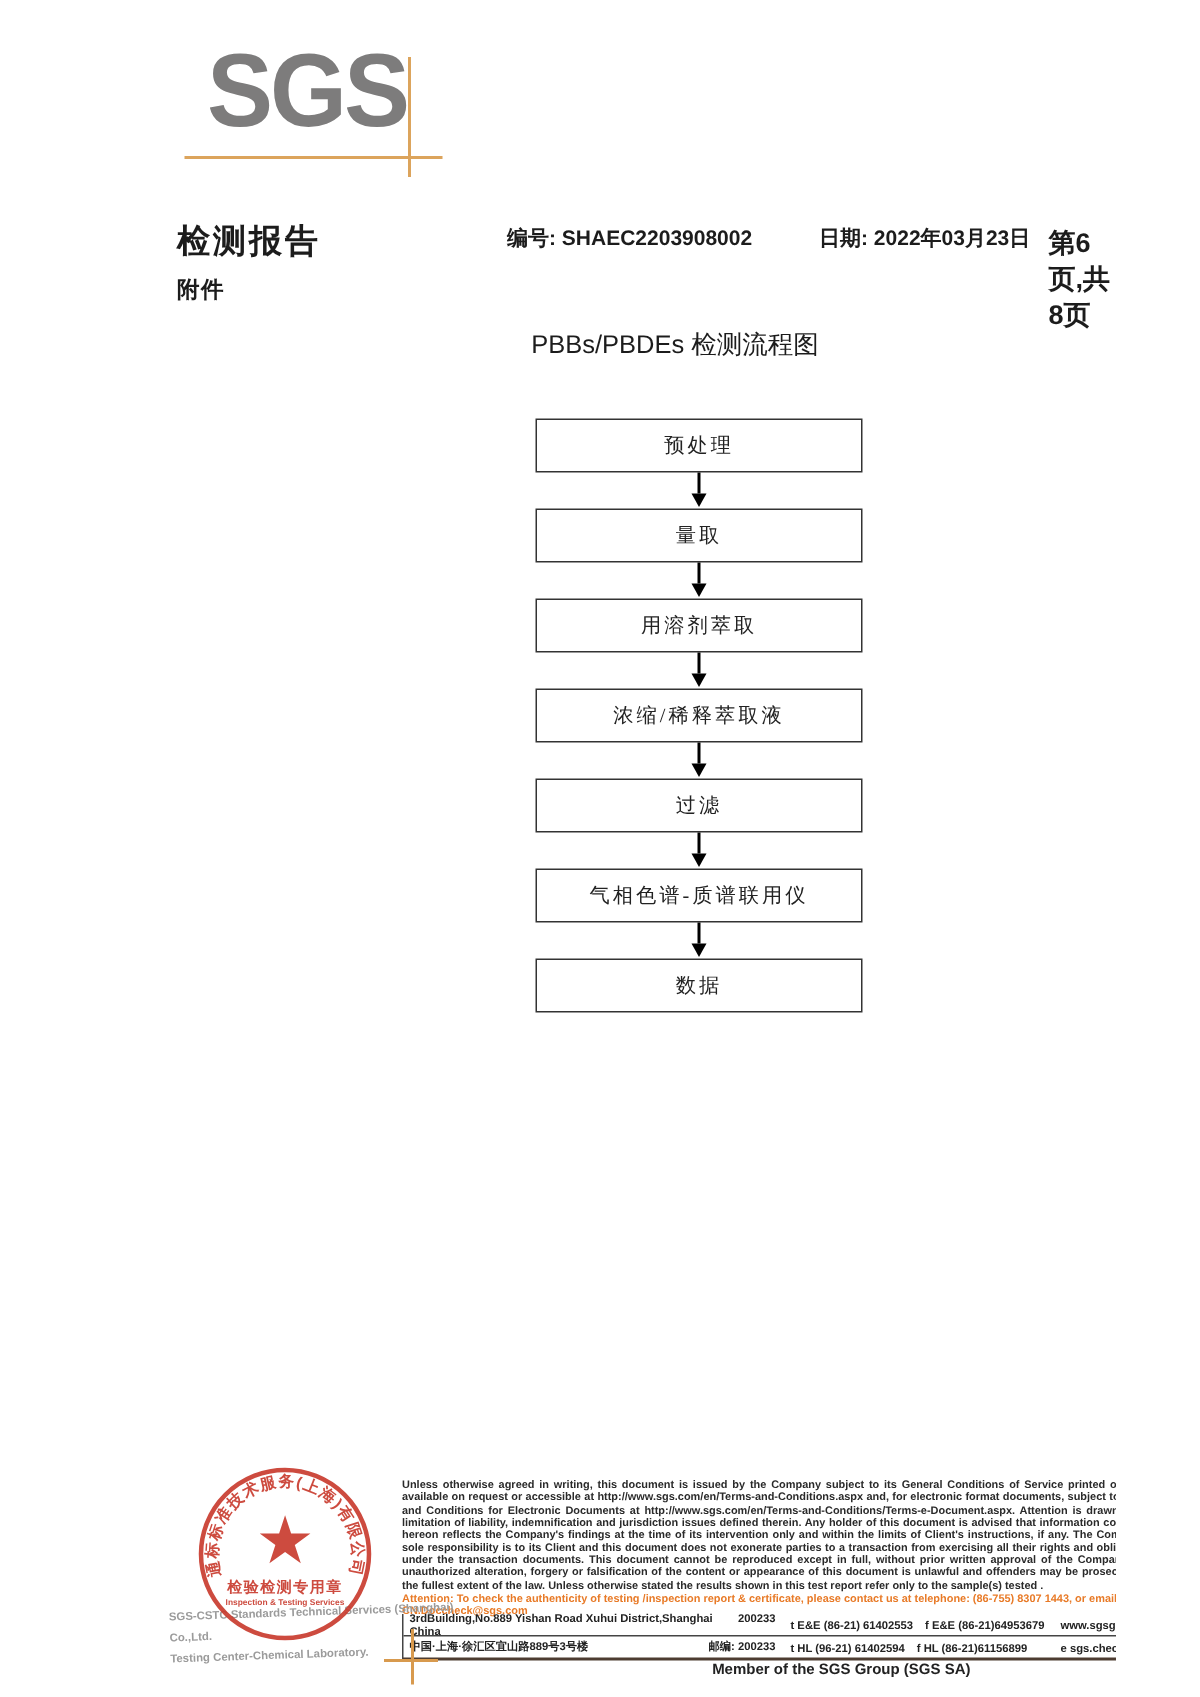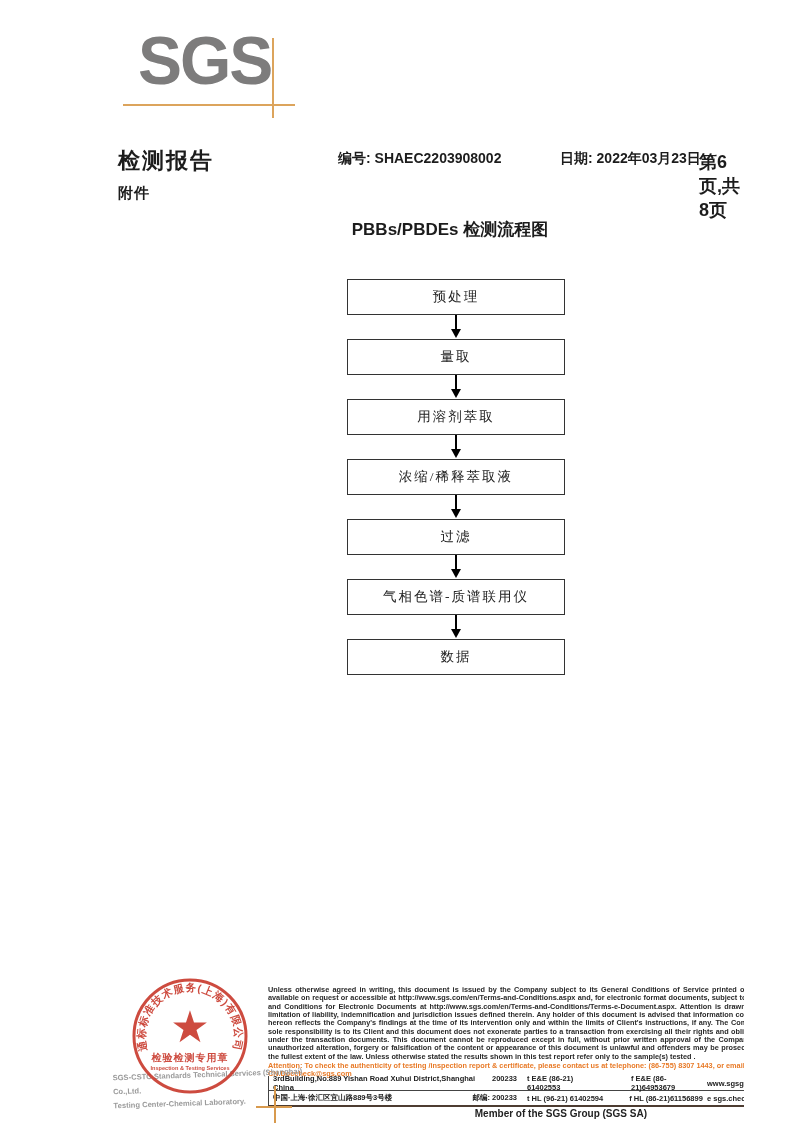--- a/index.html
+++ b/index.html
@@ -11,29 +11,29 @@
   .logo{
     position:absolute;left:82px;top:22px;font-size:66px;font-weight:bold;
     color:#7d7c7c;letter-spacing:-2px;font-family:"Liberation Sans",sans-serif;
     transform:scaleY(1.05);
   }
   .logo-hline{position:absolute;left:67px;top:104px;width:172px;height:2px;background:#dca45c;}
   .logo-vline{position:absolute;left:216px;top:38px;width:2px;height:80px;background:#dca45c;}
   
   .hdr-title{position:absolute;left:62px;top:146px;font-size:22px;font-weight:bold;letter-spacing:2px;}
   .hdr-no{position:absolute;left:282px;top:150px;font-size:14px;font-weight:bold;}
-  .hdr-date{position:absolute;left:504px;top:150px;font-size:14px;font-weight:bold;}
+  .hdr-date{position:absolute;left:490px;top:150px;font-size:14px;font-weight:bold;}
   .hdr-page{position:absolute;left:643px;top:150px;font-size:18px;font-weight:bold;}
   .hdr-attach{position:absolute;left:62px;top:184px;font-size:15px;font-weight:bold;letter-spacing:1px;}
   
   .flow-title{
     position:absolute;left:285px;top:218px;width:218px;display:flex;justify-content:center;
-    font-size:17px;font-weight:bold;white-space:nowrap;
+    font-size:17px;font-weight:normal;white-space:nowrap;
   }
-  .flow{position:absolute;left:291px;top:279px;width:218px;display:flex;flex-direction:column;align-items:center;}
+  .flow{position:absolute;left:301px;top:279px;width:218px;display:flex;flex-direction:column;align-items:center;}
   .fbox{
     box-sizing:border-box;width:218px;height:36px;border:1.5px solid #333;background:#fff;
     display:flex;align-items:center;justify-content:center;
     font-family:"Liberation Serif",serif;font-size:13.5px;color:#222;letter-spacing:2px;
   }
   .farrow{height:24px;display:flex;flex-direction:column;align-items:center;}
   .farrow .stem{width:2px;height:14px;background:#000;}
   .farrow .head{width:0;height:0;border-left:5px solid transparent;border-right:5px solid transparent;border-top:9px solid #000;}
   
   .legal{
@@ -43,21 +43,21 @@
   .attention{margin-top:1px;color:#e87a27;text-align:left;}
   
   .addr{
     position:absolute;left:212px;top:1076px;width:528px;
     border-left:1.5px solid #444;box-sizing:border-box;
     border-bottom:2px solid #4d3c31;
   }
   .addr-row{display:flex;align-items:center;height:14px;padding-left:4px;font-size:7.5px;font-weight:bold;color:#222;}
   .addr-row.first{border-bottom:1px solid #444;}
   .addr-c1{width:254px;display:flex;justify-content:space-between;padding-right:10px;box-sizing:border-box;}
-  .addr-c2{width:180px;display:flex;gap:26px;}
+  .addr-c2{width:180px;display:flex;gap:8px;}
   .addr-c3{flex:1;}
   
   .stamp{position:absolute;left:74px;top:976px;width:120px;height:120px;opacity:0.9;z-index:3;}
   .company-gray{
     position:absolute;left:57px;top:1068px;width:190px;z-index:1;
     font-size:7.6px;line-height:14px;color:#9b9b9b;font-weight:bold;transform:rotate(-2deg);
   }
   
   .crop-h{position:absolute;left:200px;top:1106px;width:36px;height:2px;background:#d89a4e;}
   .crop-v{position:absolute;left:218px;top:1086px;width:2px;height:37px;background:#d89a4e;}

